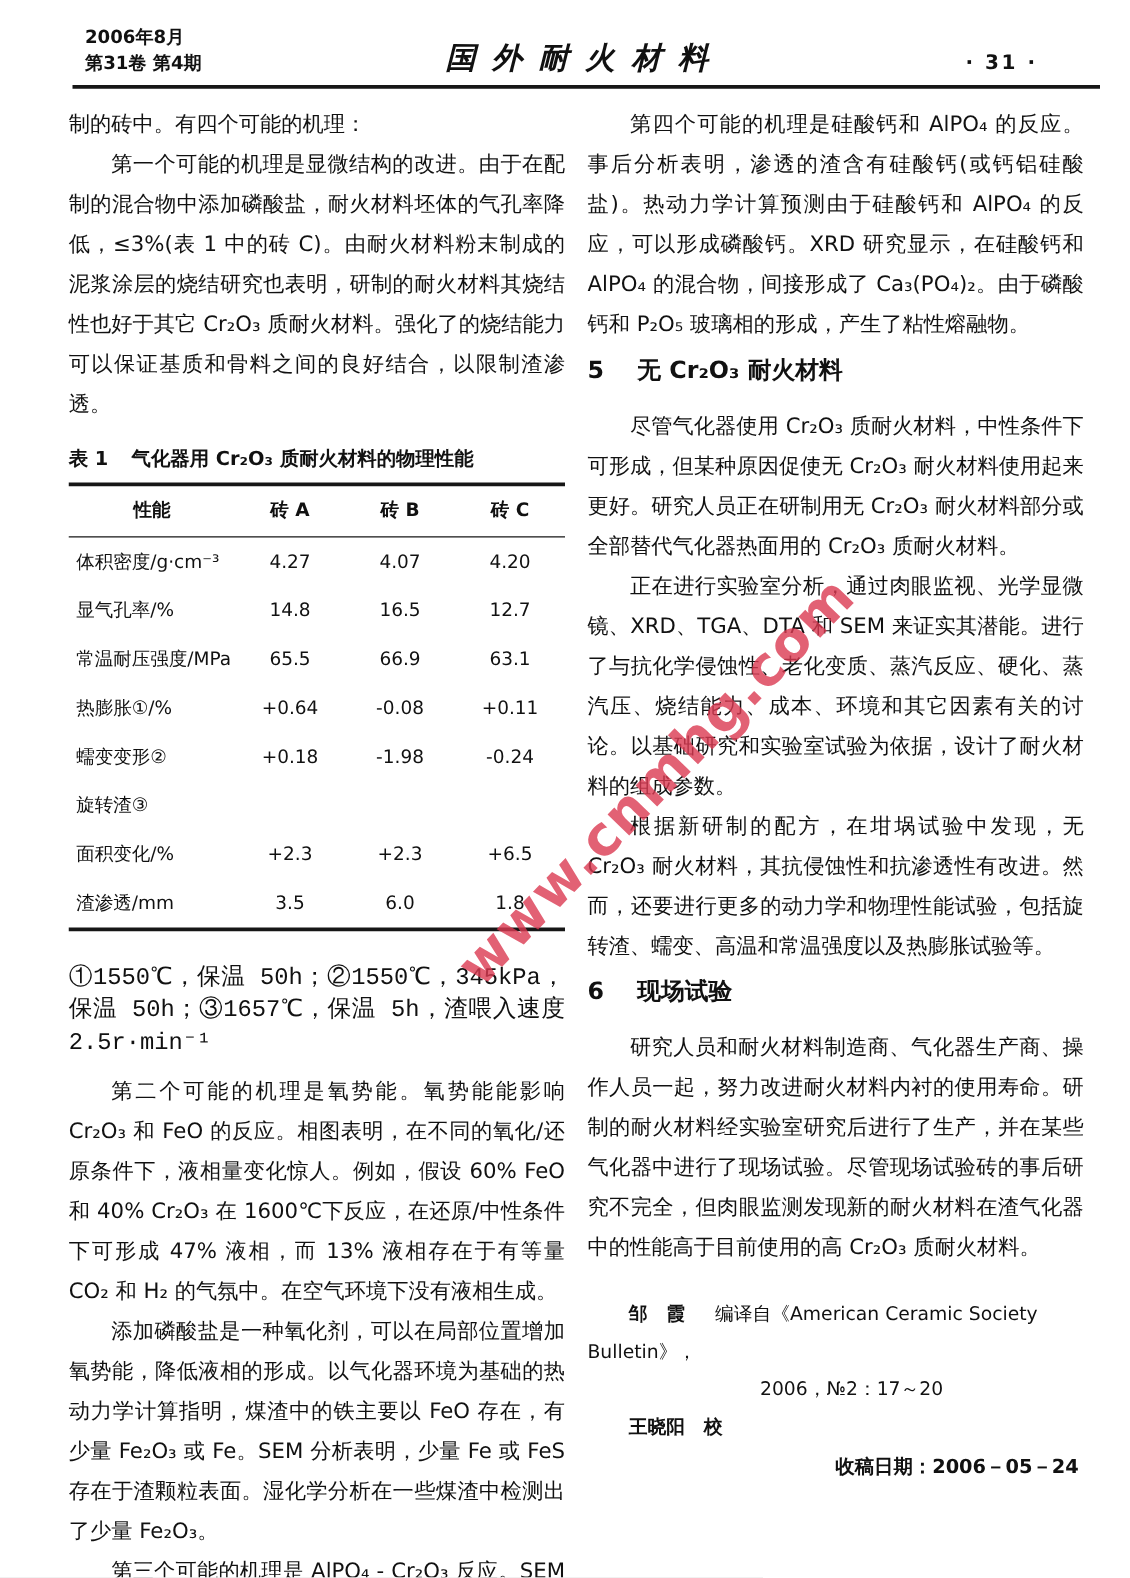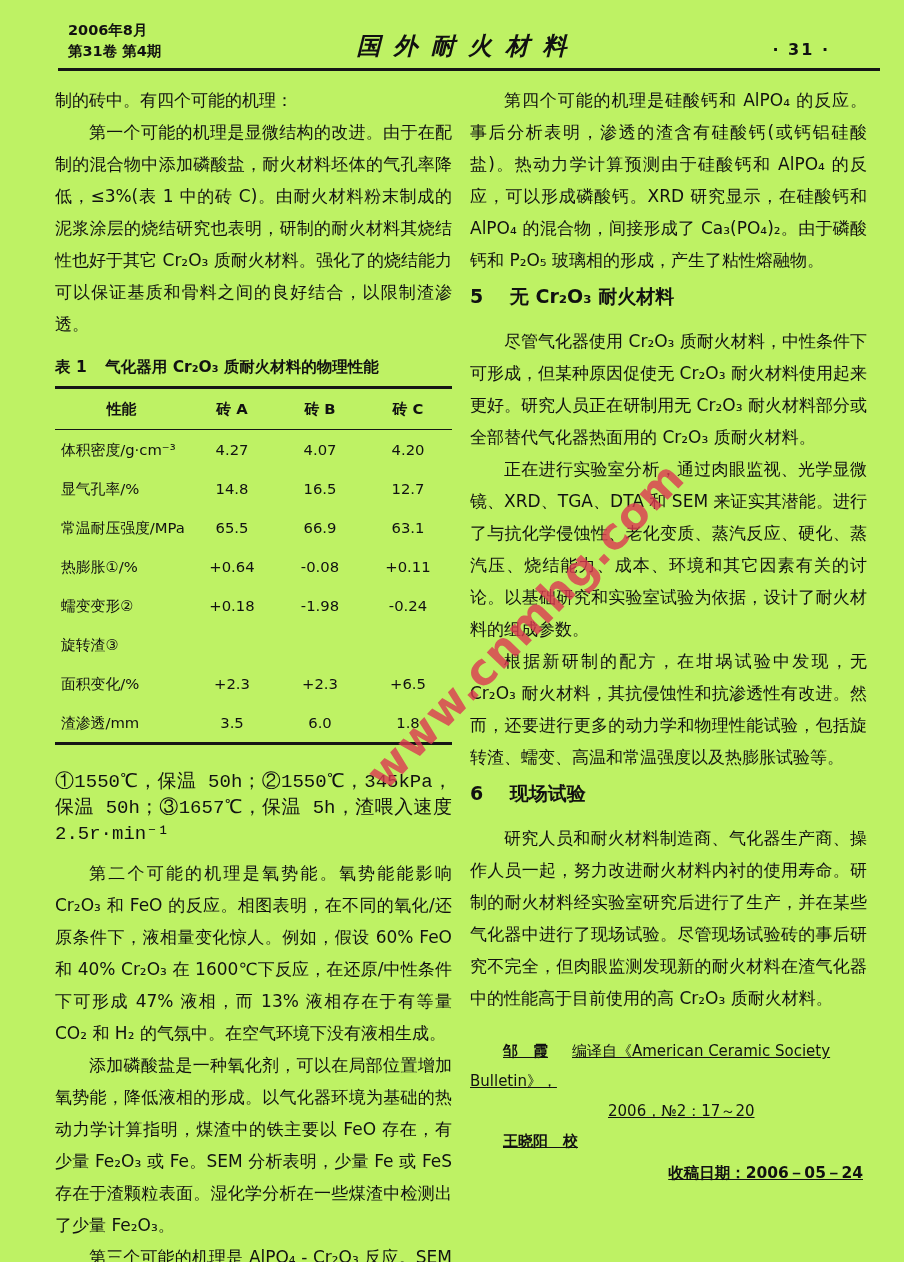--- a/index.html
+++ b/index.html
@@ -3,21 +3,21 @@
 <meta charset="utf-8">
 <style>
   * { margin: 0; padding: 0; box-sizing: border-box; }
   html, body { background: #e8e8e8; }
   body { font-family: "DejaVu Sans", "Liberation Sans", sans-serif; }
 
   .page {
     position: relative;
     width: 904px; height: 1262px;
     margin: 0 auto;
-    background: #bef264;
+    background: #ffffff;
     color: #111;
     overflow: hidden;
   }
 
   
   .header { position: absolute; top: 18px; left: 58px; right: 26px; height: 50px; }
   .header-left { position: absolute; left: 10px; top: 2px; font-size: 14.5px; line-height: 21px; font-weight: 600; }
   .journal-title {
     position: absolute; left: 0; right: 0; top: 12px;
     text-align: center;
@@ -45,21 +45,21 @@
   table.props td.prop-name { text-align: left; padding-left: 6px; white-space: nowrap; }
   table.props th.prop-name-h { text-align: center; }
   table.props td.val, table.props th.val { text-align: center; width: 88px; }
   .table-footnote { font-size: 19px; line-height: 26px; margin-top: 24px; text-align: justify; font-family: Liberation Mono, monospace; }
 
   
   .section-heading { font-size: 19px; font-weight: bold; line-height: 30px; margin: 5px 0 14px 0; text-align: left; text-indent: 0; }
   .section-heading .sec-num { margin-right: 1.4em; }
 
   
-  .attribution { margin-top: 22px; font-size: 15px; line-height: 30px; text-align: left; text-decoration: underline; }
+  .attribution { margin-top: 22px; font-size: 15px; line-height: 30px; text-align: left; }
   .attr-row1 .person { font-weight: bold; margin-left: 2.2em; margin-right: 1.6em; white-space: nowrap; }
   .attr-row2 { margin-left: 9.2em; }
   .attr-row3 { margin-left: 2.2em; font-weight: bold; }
   .attr-received { text-align: right; padding-right: 4px; font-weight: 600; font-size: 15.5px; margin-top: 2px; }
 
   
   .watermark {
     position: absolute; left: 525px; top: 625px;
     transform: translate(-50%, -50%) rotate(-46deg);
     font-size: 44px; font-weight: 600; letter-spacing: 1px;

